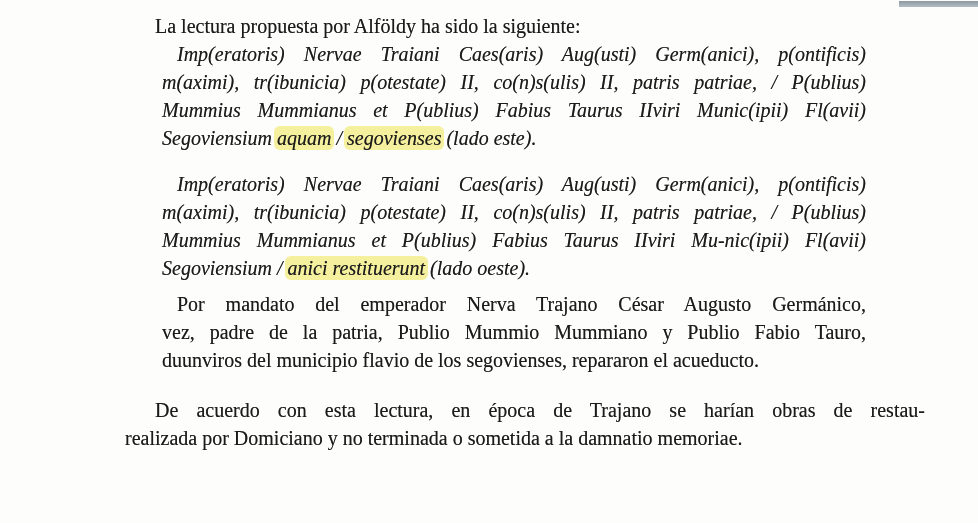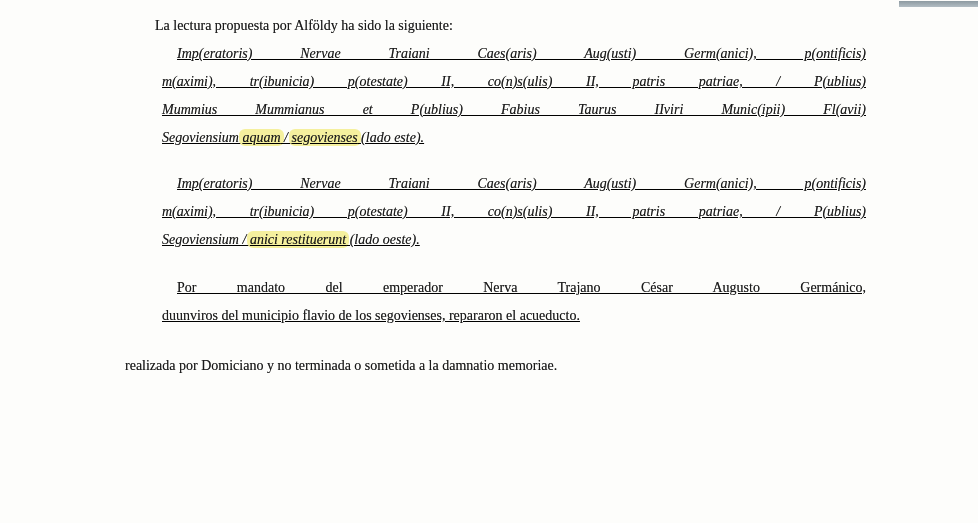--- a/index.html
+++ b/index.html
@@ -27,67 +27,70 @@
   }
   .text-column {
     position: absolute;
     top: 12px;
     left: 0;
     right: 0;
   }
   .para { margin: 0; }
   .line {
     font-family: "Liberation Serif", serif;
-    font-size: 14px;
+    font-size: 20px;
     line-height: 28px;
     height: 28px;
     color: var(--text);
     text-align: justify;
     text-align-last: justify;
     white-space: nowrap;
     text-shadow: 0 0 0.5px rgba(20,20,20,0.55);
   }
   .line.no-just { text-align: left; text-align-last: left; }
   .s-body  { margin-left: 125px; margin-right: 53px; }
-  .s-quote { margin-left: 162px; margin-right: 112px; text-decoration: underline; }
+  .s-quote { margin-left: 162px; margin-right: 112px; }
   .s-body  .line.indent { text-indent: 30px; }
   .s-quote .line.indent { text-indent: 15px; }
   .s-italic .line { font-style: italic; }
   .hl {
     background: var(--hl);
     padding: 1px 3px;
     margin: -1px -3px;
     border-radius: 6px;
   }
   .it { }
   [data-name="latin-inscription-west"] { margin-top: 18px; }
-  [data-name="spanish-translation"]   { margin-top: 20px; }
+  [data-name="spanish-translation"]   { margin-top: 8px; }
   [data-name="commentary-paragraph"]  { margin-top: 22px; }
 </style>
 </head>
 <body>
 
 <div class="page" data-name="scanned-document-page">
   <div class="artifact-bar" data-name="scan-artifact-bar"></div>
   <div class="text-column" data-name="text-column">
       <div class="para s-body" data-name="intro-paragraph">
         <div class="line no-just indent" data-name="text-line"><span data-name="text-run">La lectura propuesta por Alföldy ha sido la siguiente:</span></div>
       </div>
       <div class="para s-quote s-italic" data-name="latin-inscription-east">
         <div class="line indent" data-name="text-line"><span data-name="text-run">Imp(eratoris) Nervae Traiani Caes(aris) Aug(usti) Germ(anici), p(ontificis)</span></div>
         <div class="line" data-name="text-line"><span data-name="text-run">m(aximi), tr(ibunicia) p(otestate) II, co(n)s(ulis) II, patris patriae, / P(ublius)</span></div>
         <div class="line" data-name="text-line"><span data-name="text-run">Mummius Mummianus et P(ublius) Fabius Taurus IIviri Munic(ipii) Fl(avii)</span></div>
         <div class="line no-just" data-name="text-line"><span data-name="text-run">Segoviensium </span><span class="hl" data-name="highlighted-text">aquam</span><span data-name="text-run"> / </span><span class="hl" data-name="highlighted-text">segovienses</span><span data-name="text-run"> (lado este).</span></div>
       </div>
       <div class="para s-quote s-italic" data-name="latin-inscription-west">
         <div class="line indent" data-name="text-line"><span data-name="text-run">Imp(eratoris) Nervae Traiani Caes(aris) Aug(usti) Germ(anici), p(ontificis)</span></div>
         <div class="line" data-name="text-line"><span data-name="text-run">m(aximi), tr(ibunicia) p(otestate) II, co(n)s(ulis) II, patris patriae, / P(ublius)</span></div>
+        <div class="line" data-name="text-line"><span data-name="text-run">Mummius Mummianus et P(ublius) Fabius Taurus IIviri Mu-nic(ipii) Fl(avii)</span></div>
         <div class="line no-just" data-name="text-line"><span data-name="text-run">Segoviensium / </span><span class="hl" data-name="highlighted-text">anici restituerunt</span><span data-name="text-run"> (lado oeste).</span></div>
       </div>
       <div class="para s-quote" data-name="spanish-translation">
         <div class="line indent" data-name="text-line"><span data-name="text-run">Por mandato del emperador Nerva Trajano César Augusto Germánico,</span></div>
+        <div class="line" data-name="text-line"><span data-name="text-run">vez, padre de la patria, Publio Mummio Mummiano y Publio Fabio Tauro,</span></div>
         <div class="line no-just" data-name="text-line"><span data-name="text-run">duunviros del municipio flavio de los segovienses, repararon el acueducto.</span></div>
       </div>
       <div class="para s-body" data-name="commentary-paragraph">
+        <div class="line indent" data-name="text-line"><span data-name="text-run">De acuerdo con esta lectura, en época de Trajano se harían obras de restau-</span></div>
         <div class="line no-just" data-name="text-line"><span data-name="text-run">realizada por Domiciano y no terminada o sometida a la </span><span data-name="italic-text" class="it">damnatio memoriae</span><span data-name="text-run">.</span></div>
       </div>
     </div>
 </div>
 
 </body></html>

